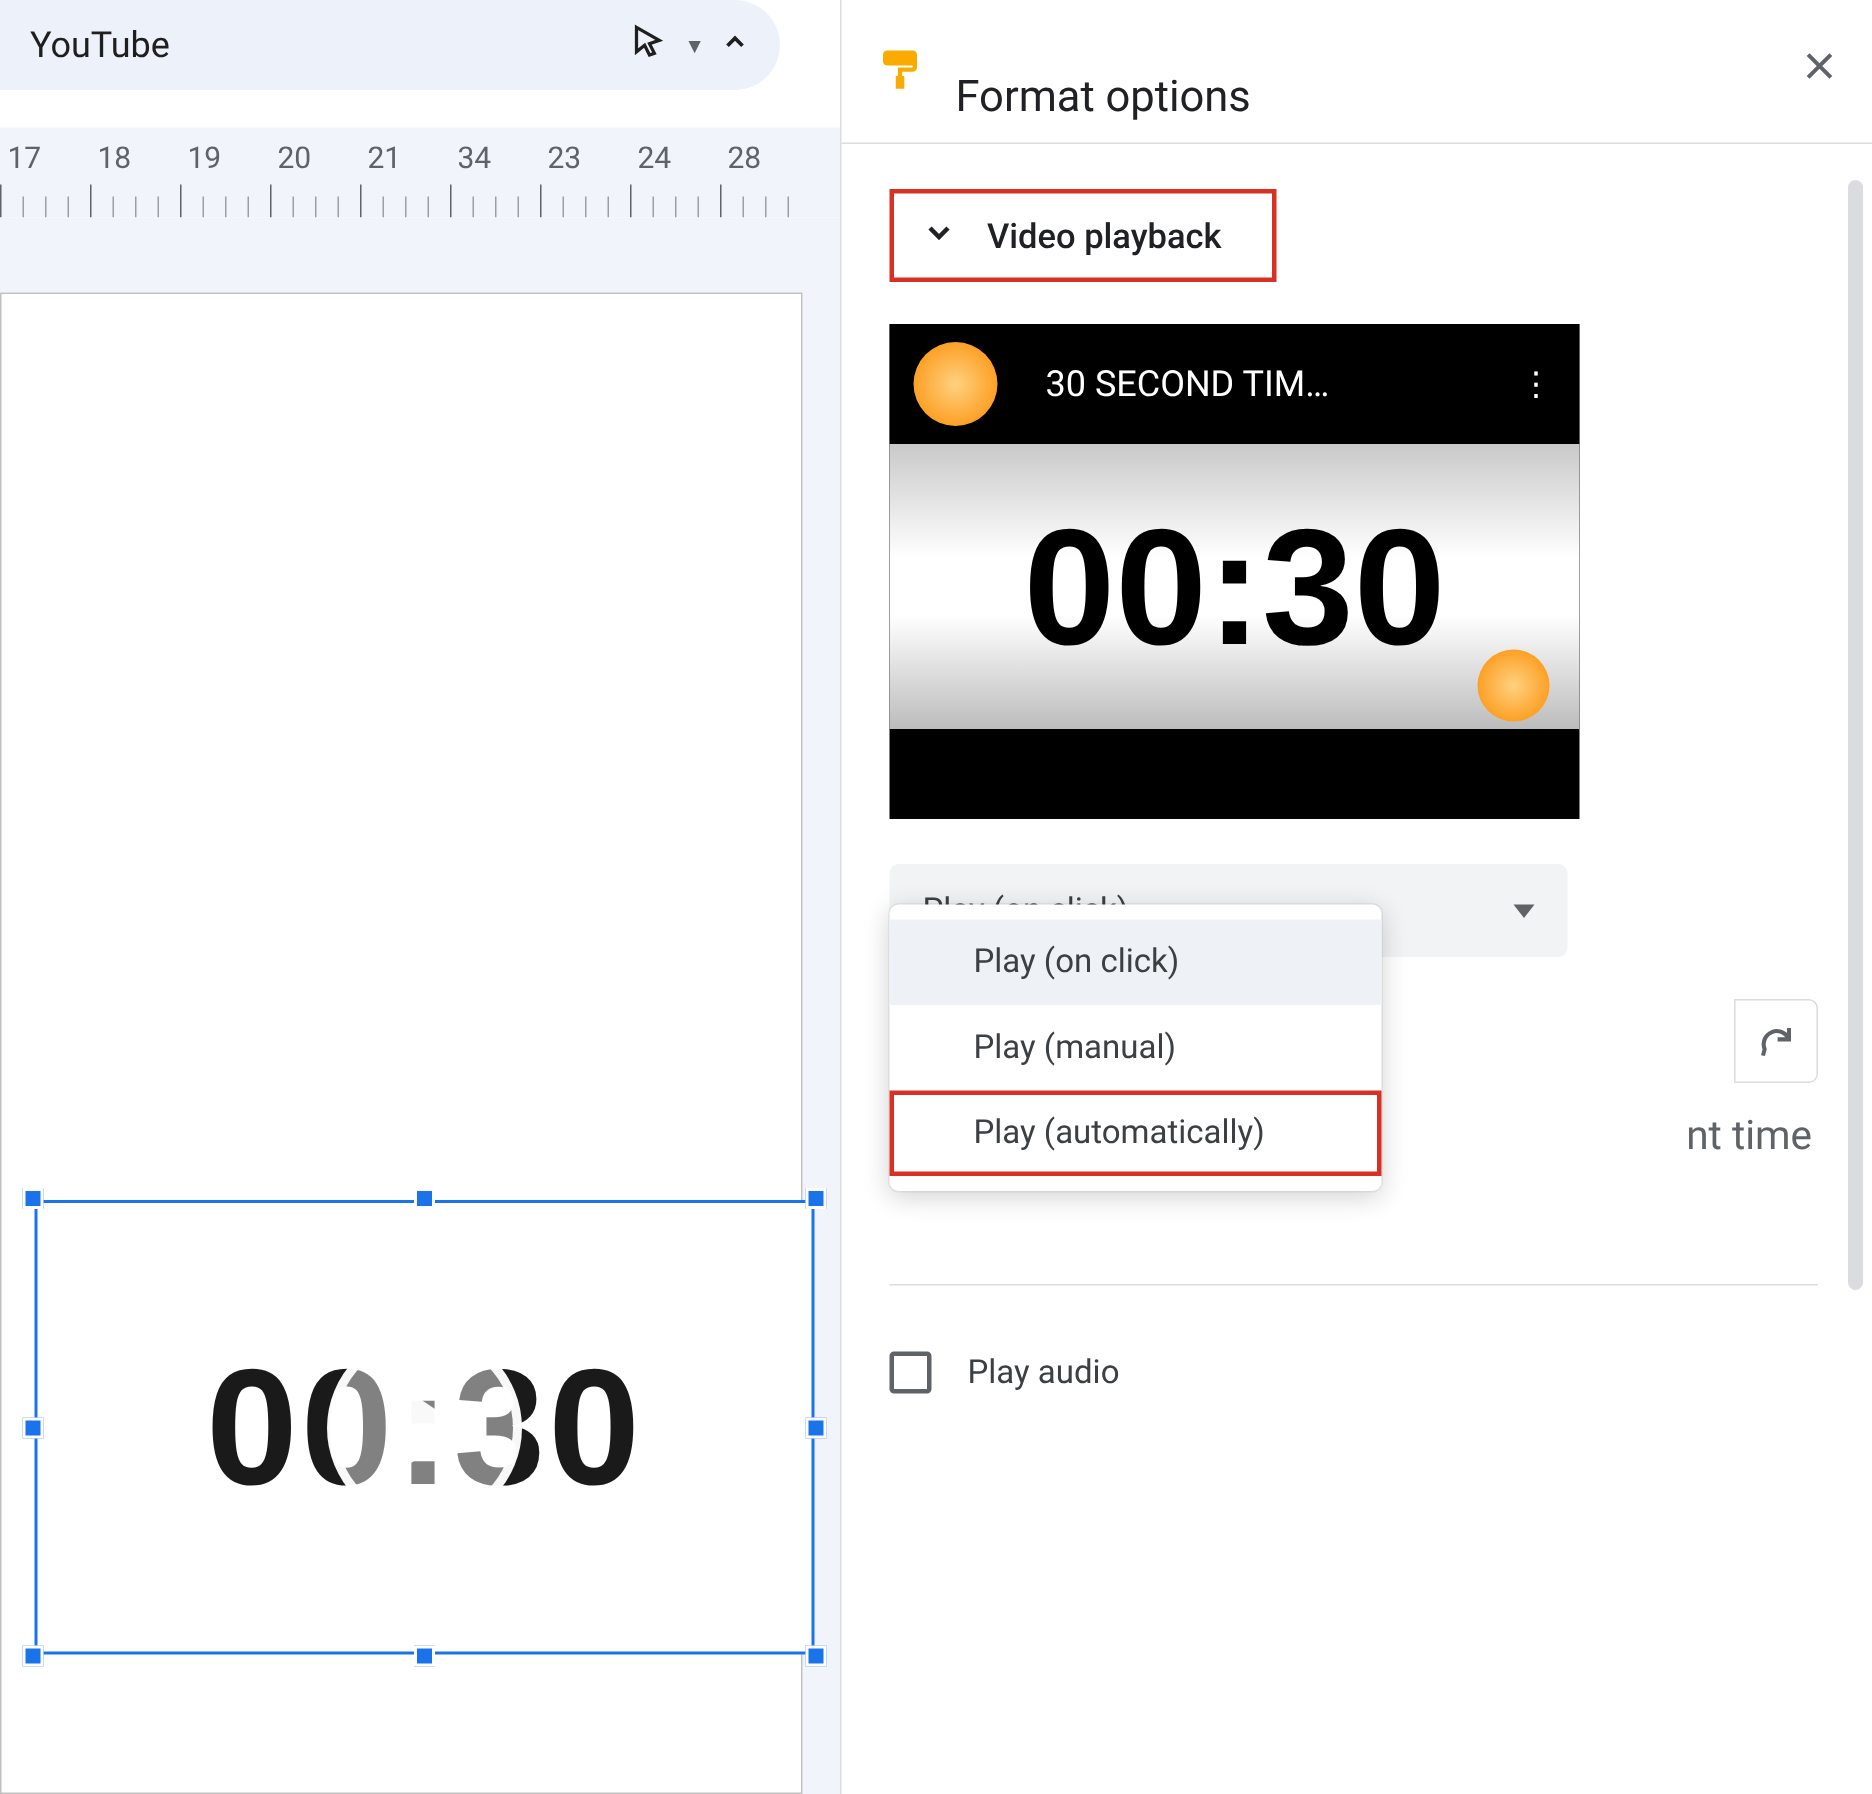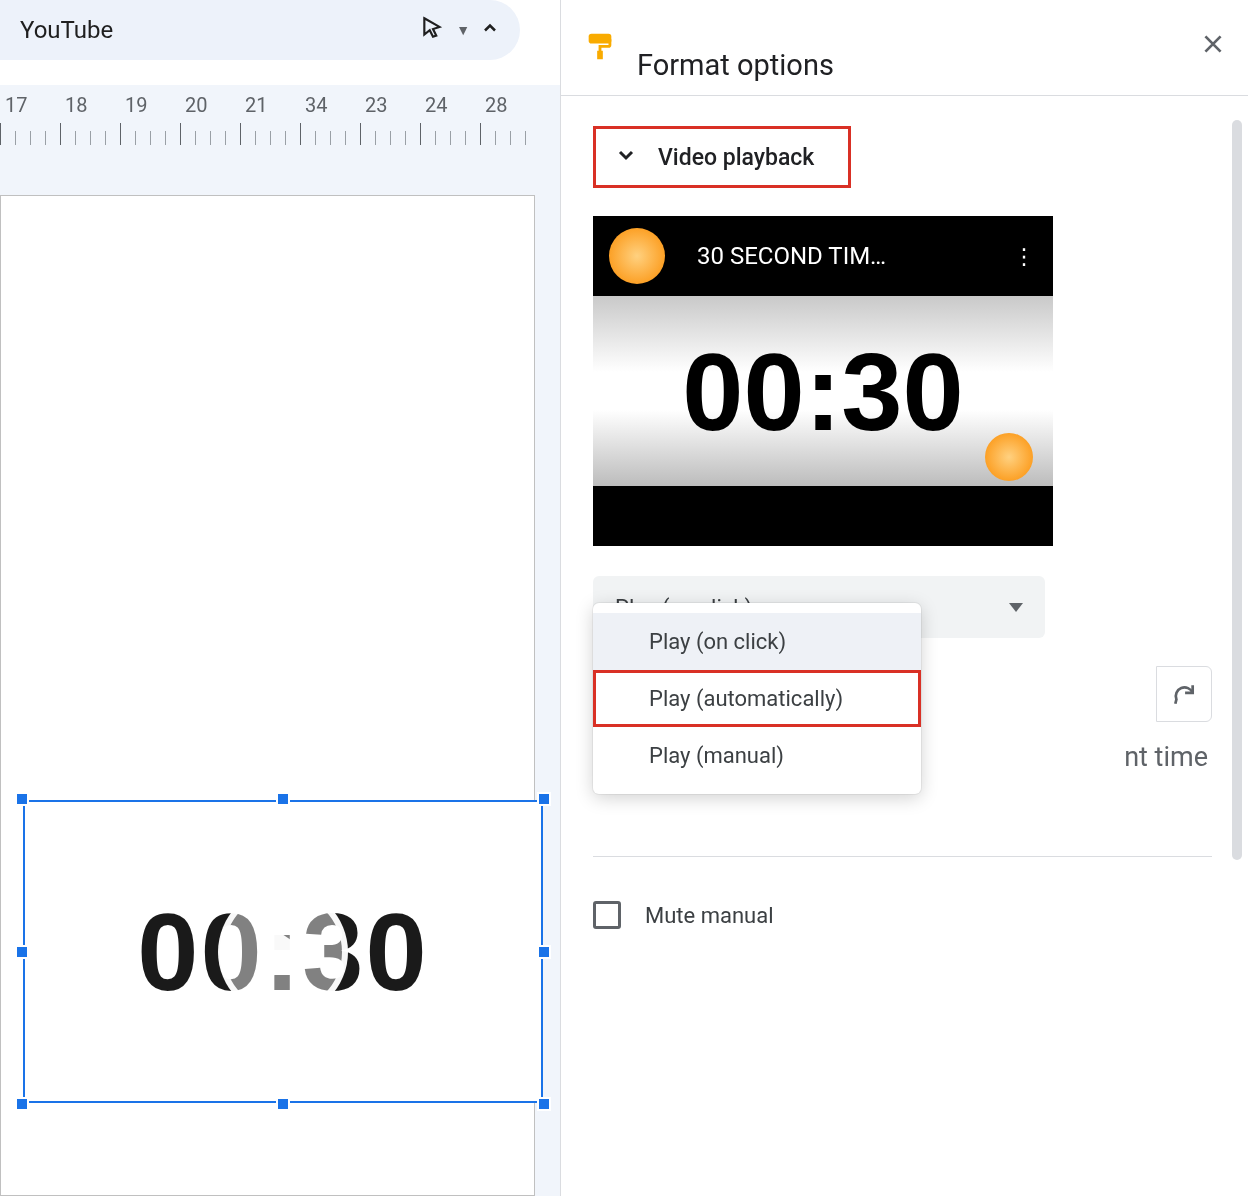--- a/index.html
+++ b/index.html
@@ -561,27 +561,27 @@
     <div class="behind-reload">
       <svg width="26" height="26" viewBox="0 0 24 24" fill="none" stroke="#5f6368" stroke-width="2.5">
           <path d="M20 11A8 8 0 105 17l-1 4"></path>
           <path d="M20 4v7h-7"></path>
         </svg>
     </div>
     <div class="behind-text">nt time</div>
 
     <div class="dropdown-menu">
       <div class="dd-item selected">Play (on click)</div>
+      <div class="dd-item">Play (manual)</div>
       <div class="dd-item highlighted">Play (automatically)</div>
-      <div class="dd-item">Play (manual)</div>
     </div>
 
     <div class="thin-divider"></div>
 
     <div class="mute-row">
       <div class="checkbox"></div>
-      <div class="mute-label">Mute manual</div>
+      <div class="mute-label">Play audio</div>
     </div>
 
   </div>
 
   <div class="scrollbar"></div>
 </div>
 
 </body></html>

